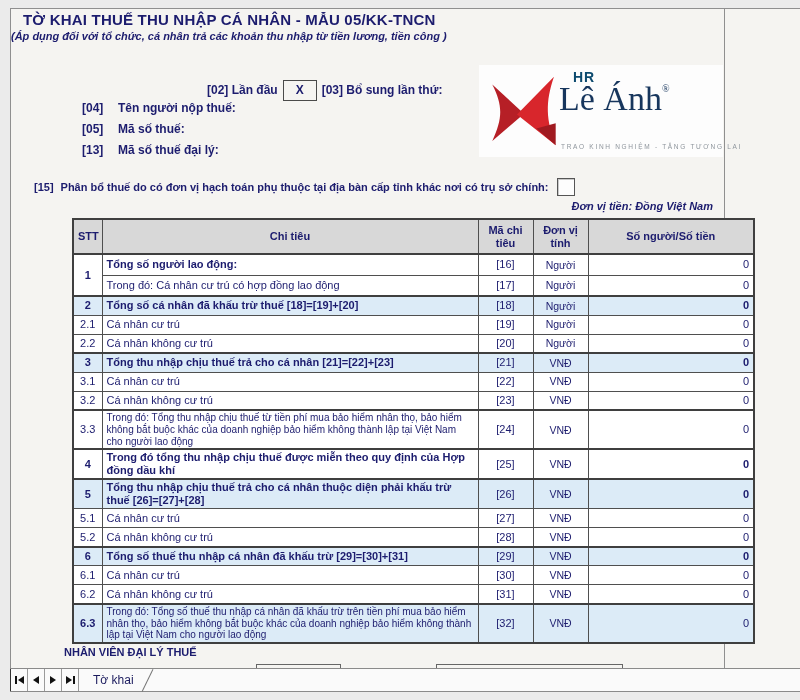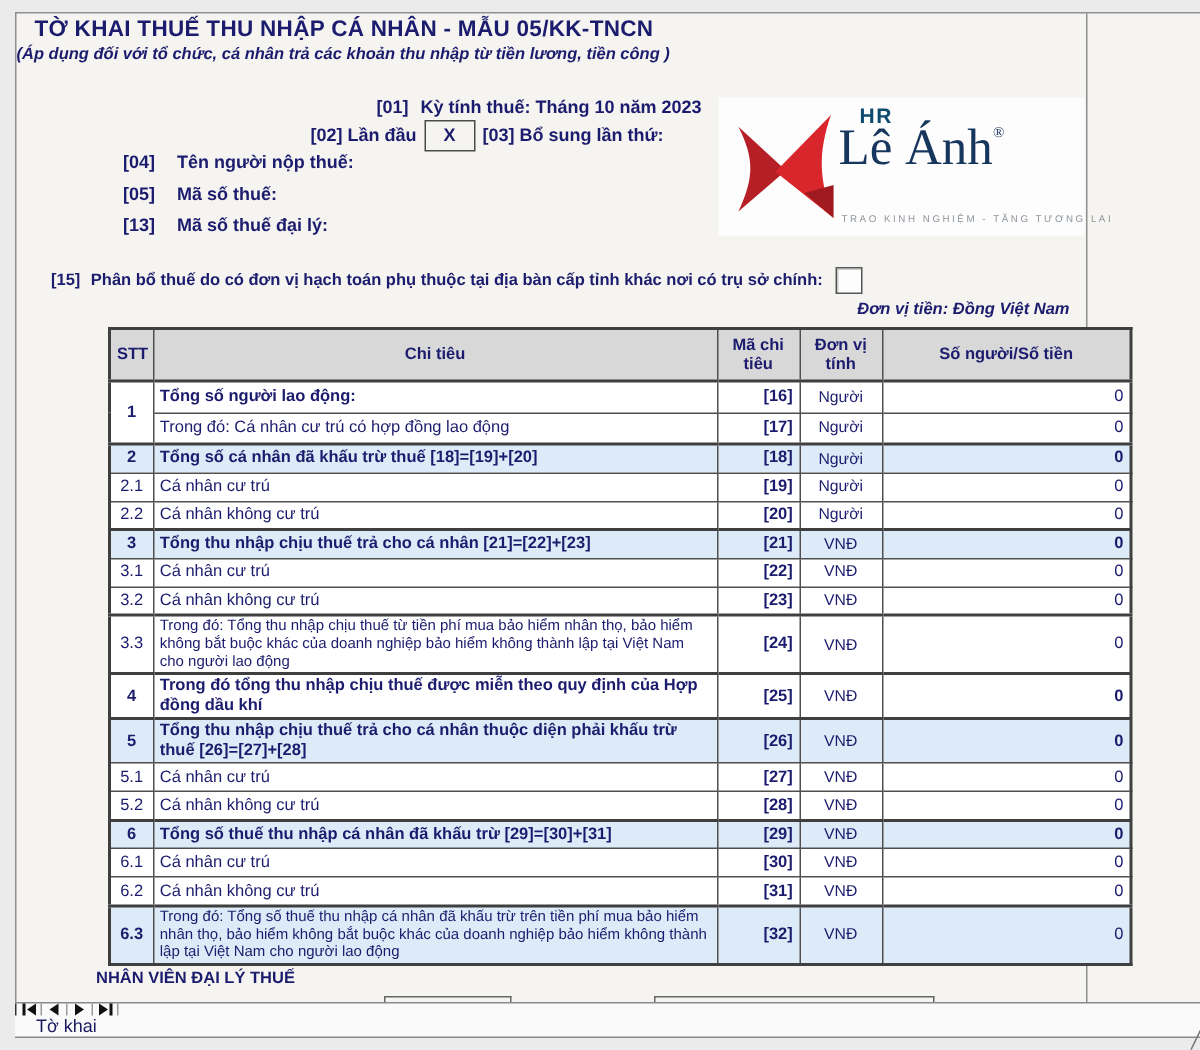--- a/index.html
+++ b/index.html
@@ -62,34 +62,34 @@
   th, td { border:1px solid #4f4f4f; padding:1px 4px; vertical-align:middle;
            font-size:11px; line-height:1.18; color:#1c1c6e; }
   thead th { background:#d8d8d8; height:35px; font-weight:bold; text-align:center;
              border-bottom:2px solid #3f3f3f; }
   tbody tr { height:19px; background:#fff; }
   tbody tr.first-group { height:21px; }
   tbody tr.blue td { background:#dcebf7; }
   tbody tr.group-start td { border-top:2px solid #3f3f3f; }
   tbody tr.small td.lbl { font-size:10px;margin-top:20px; }
   td.stt { text-align:center; }
-  td.code { text-align:right; font-weight:bold; }
+  td.code { text-align:center; font-weight:normal; }
   td.unit { text-align:center; font-size:10.5px; }
   td.val { text-align:right; }
   .b { font-weight:bold; }
 
   .agent-label { position:absolute; left:53px; top:637px; font-size:11px; font-weight:bold; }
   .partial-box { position:absolute; height:6px; border:1px solid #666; border-bottom:none; }
   .pbox-a { left:245px; top:655px; width:85px; }
   .pbox-b { left:425px; top:655px; width:187px; }
 
   
   .tabbar { position:absolute; left:10px; top:668px; width:790px; height:24px;
             background:#fafafa; border-top:1px solid #8a8a8a; border-bottom:1px solid #8a8a8a;
-            display:flex; align-items:stretch;flex-direction:column; }
+            display:flex; align-items:stretch; }
   .navs { display:flex; border-left:1px solid #333; }
   .nav-btn { width:17px; display:flex; align-items:center; justify-content:center;
              border-right:1px solid #9a9a9a; gap:1px; cursor:default; }
   .tri-l { width:0; height:0; border-top:4px solid transparent; border-bottom:4px solid transparent;
            border-right:6px solid #111; }
   .tri-r { width:0; height:0; border-top:4px solid transparent; border-bottom:4px solid transparent;
            border-left:6px solid #111; }
   .bar { width:2px; height:8px; background:#111; }
   .sheet-tab { position:relative; margin-left:8px; padding:0 14px 0 6px;
                display:flex; align-items:center; font-size:12px; color:#1b1b5e; }
@@ -98,23 +98,20 @@
 </style>
 </head>
 <body>
 
 <div class="panel">
   <div class="page-break"></div>
 
   <div class="title">TỜ KHAI THUẾ THU NHẬP CÁ NHÂN - MẪU 05/KK-TNCN</div>
   <div class="subtitle">(Áp dụng đối với tổ chức, cá nhân trả các khoản thu nhập từ tiền lương, tiền công )</div>
 
-  <div class="period-line">
-    <span class="code">[01]</span><span>Kỳ tính thuế: Tháng 10 năm 2023</span>
-  </div>
 
   <div class="firsttime-line">
     <span>[02] Lần đầu</span>
     <span class="xbox">X</span>
     <span>[03] Bổ sung lần thứ:</span>
   </div>
 
   <div class="fields">
     <div class="field">
       <span class="code">[04]</span>

